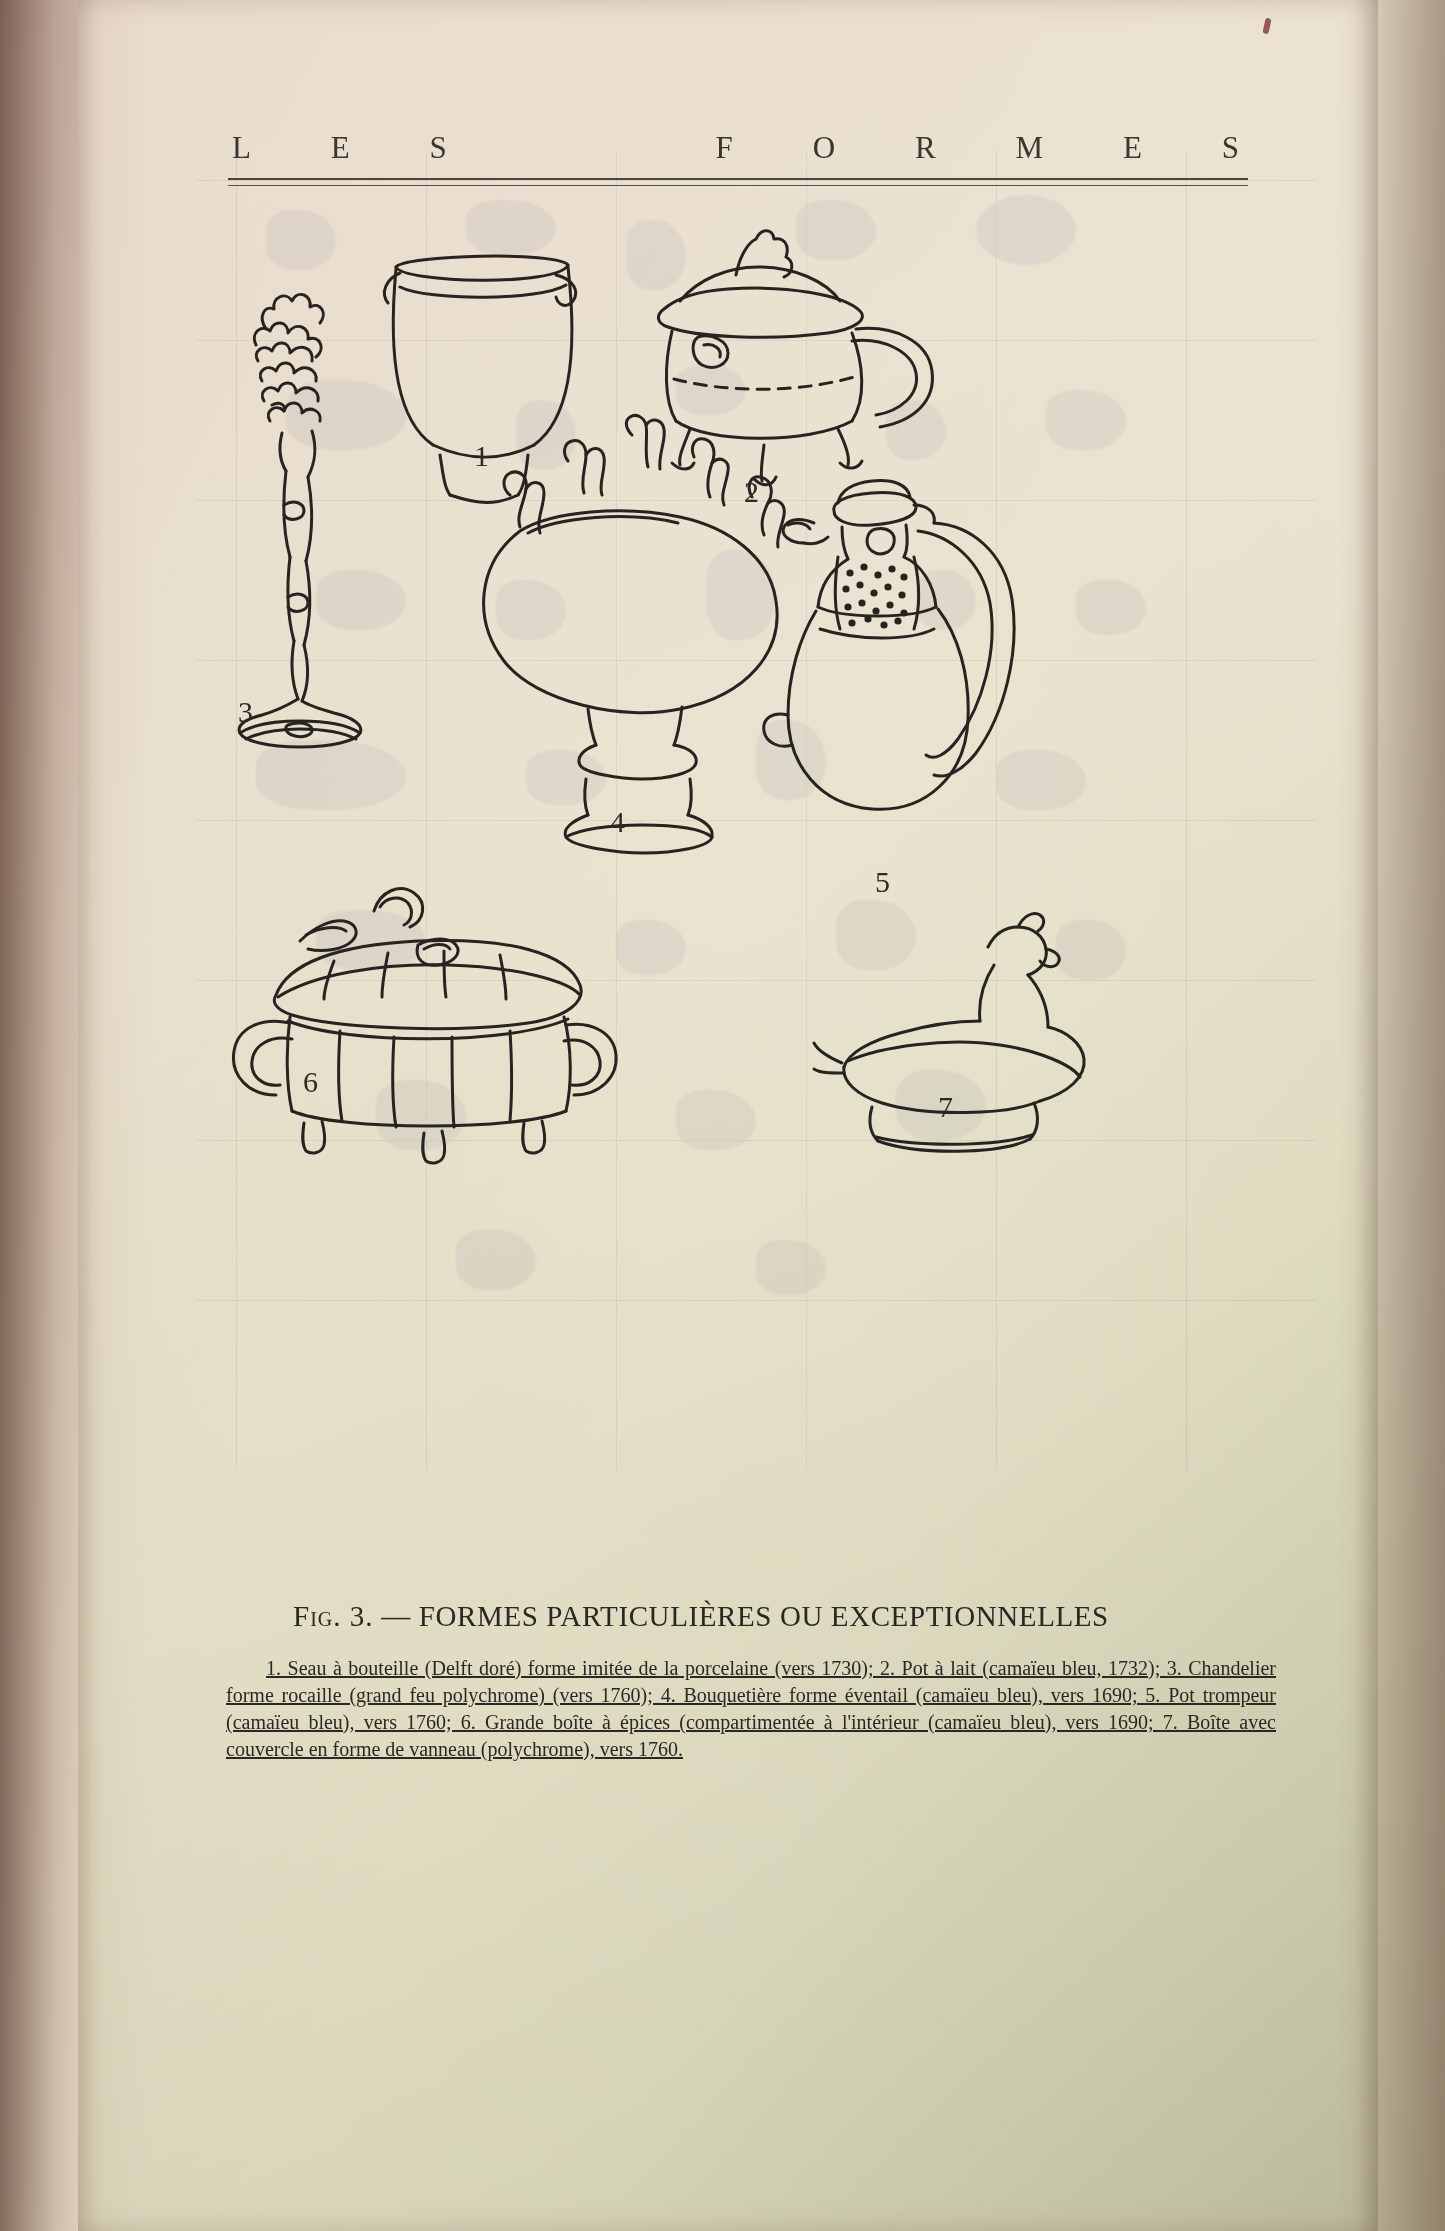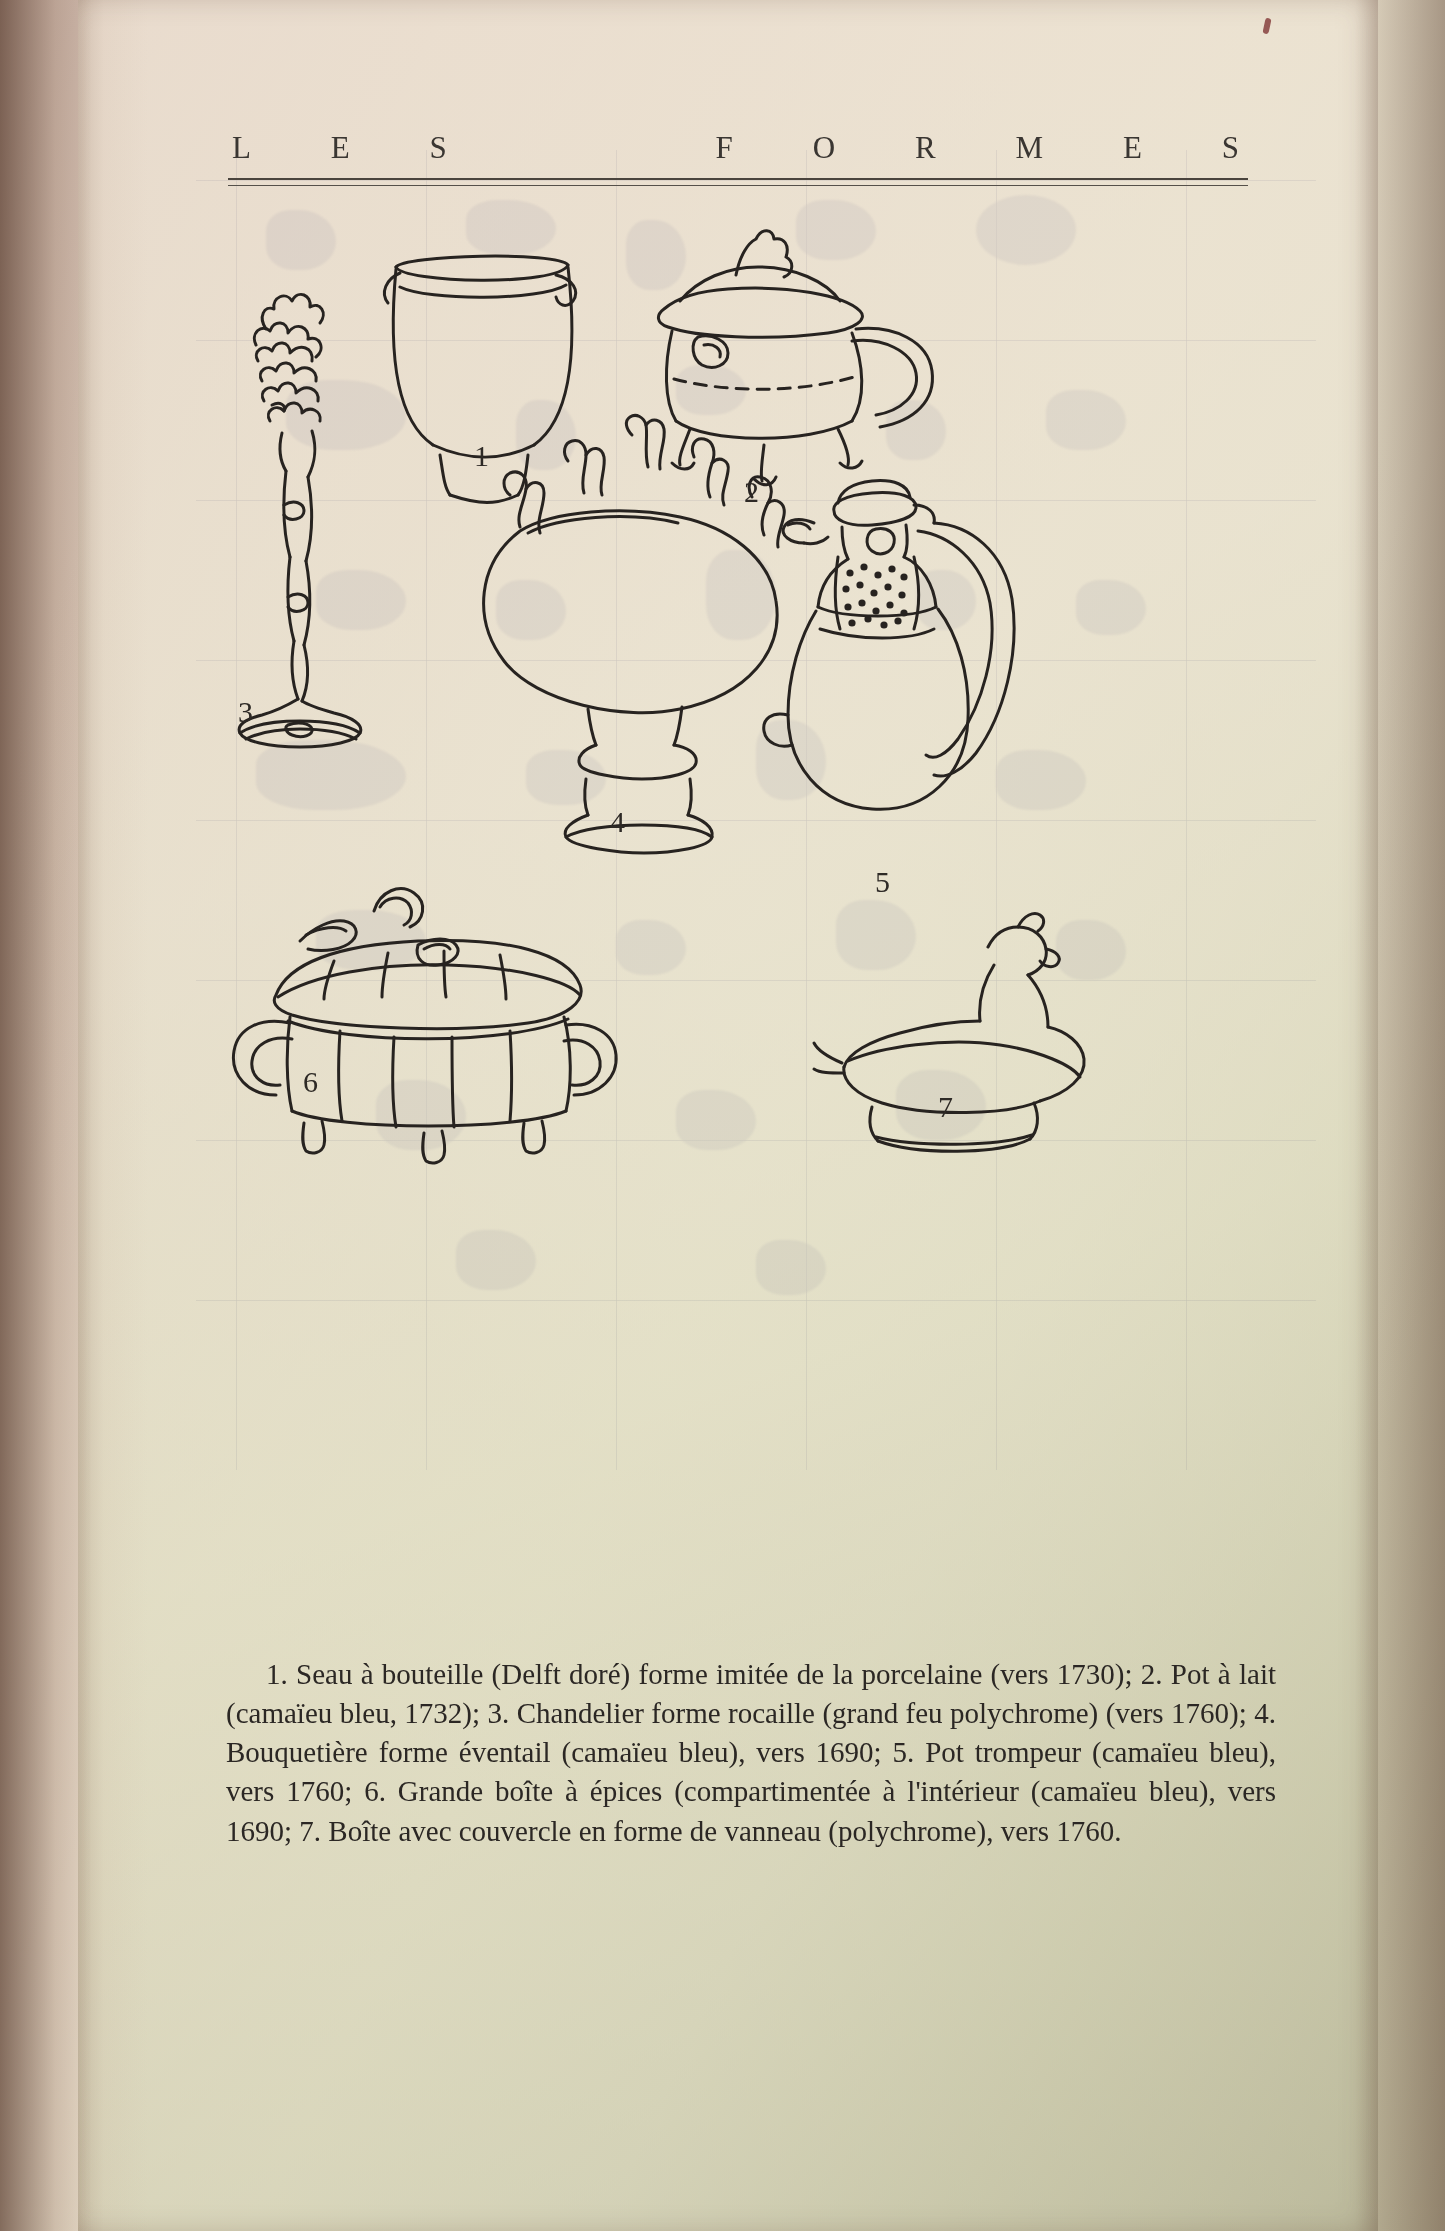--- a/index.html
+++ b/index.html
@@ -110,24 +110,25 @@
   }
   #caption-title .fig {
     font-variant: small-caps;
     letter-spacing: 1px;
   }
   #caption-body {
     position: absolute;
     left: 148px;
     top: 1655px;
     width: 1050px;
-    font-size: 29px;
+    font-size: 20px;
     line-height: 1.35;
     color: #2b2724;
     text-align: justify;
+    text-decoration: underline;
   }
   #caption-body p { margin: 0; text-indent: 40px; }
 
   #polish {
     position: absolute;
     left: 200px;
     top: 1900px;
     width: 1000px;
     font-size: 29px;
     letter-spacing: 1.6px;
@@ -446,20 +447,23 @@
       <span class="num" style="left:246px; top:234px;">1</span>
       <span class="num" style="left:516px; top:270px;">2</span>
       <span class="num" style="left:10px;  top:490px;">3</span>
       <span class="num" style="left:382px; top:600px;">4</span>
       <span class="num" style="left:647px; top:660px;">5</span>
       <span class="num" style="left:75px;  top:860px;">6</span>
       <span class="num" style="left:710px; top:885px;">7</span>
     </div>
 
 
+    <div id="caption-title">
+      <span class="fig">Fig. 3.</span><span> — </span><span>FORMES PARTICULIÈRES OU EXCEPTIONNELLES</span>
+    </div>
 
     <div id="caption-body">
       <p>1. Seau à bouteille (Delft doré) forme imitée de la porcelaine (vers 1730); 2. Pot à lait (camaïeu bleu, 1732); 3. Chandelier forme rocaille (grand feu polychrome) (vers 1760); 4. Bouquetière forme éventail (camaïeu bleu), vers 1690; 5. Pot trompeur (camaïeu bleu), vers 1760; 6. Grande boîte à épices (compartimentée à l'intérieur (camaïeu bleu), vers 1690; 7. Boîte avec couvercle en forme de vanneau (polychrome), vers 1760.</p>
     </div>
 
 
     <div id="speck"></div>
   </div>
 
   <div id="edge-left"></div>

